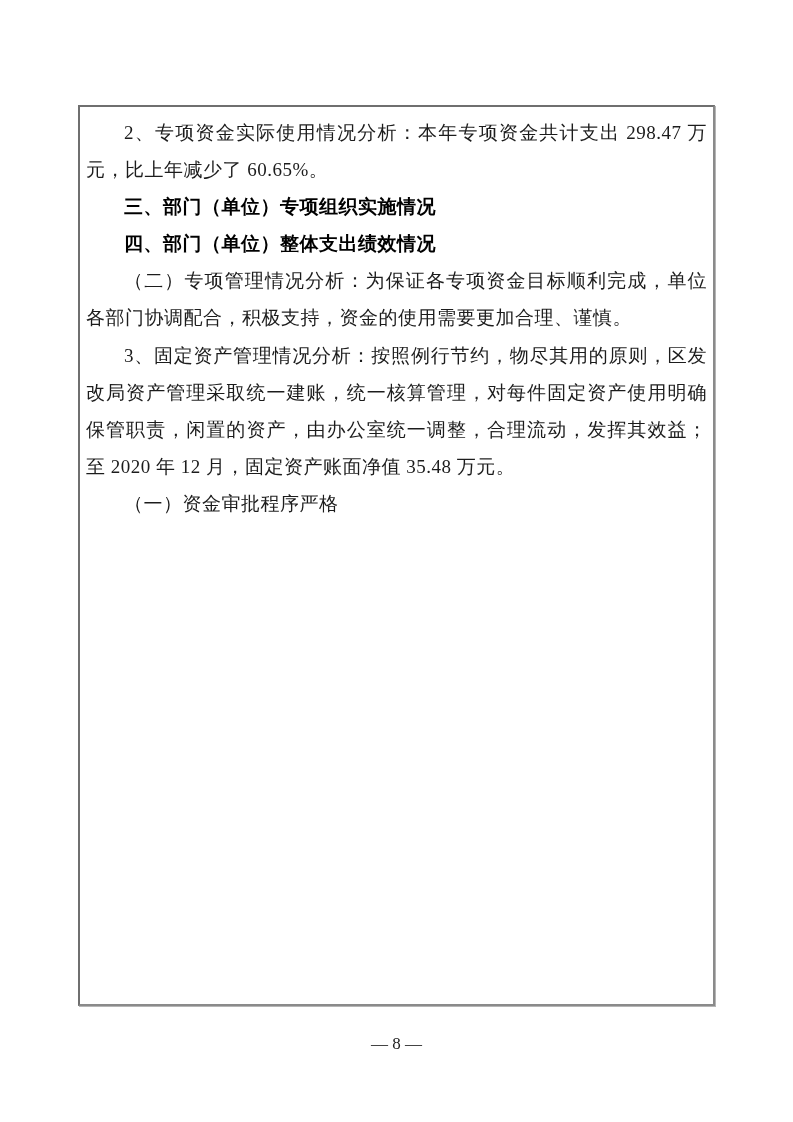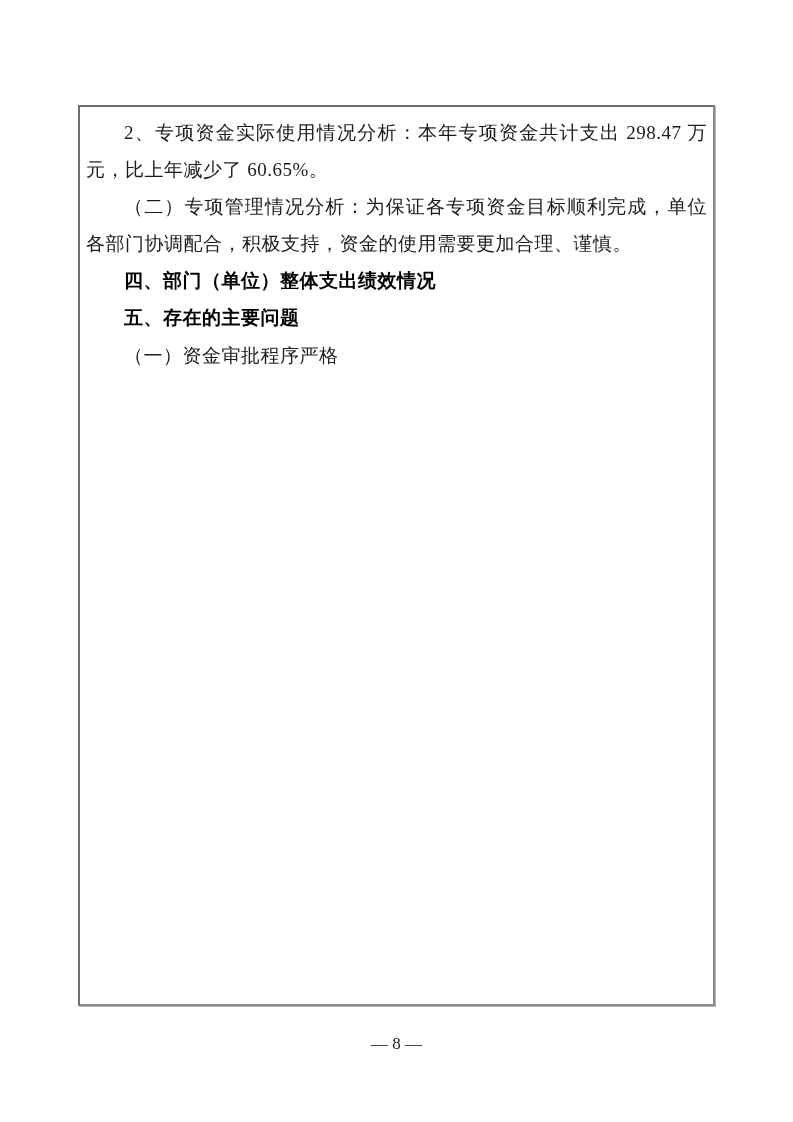--- a/index.html
+++ b/index.html
@@ -54,20 +54,21 @@
     font-family: "Liberation Serif", "DejaVu Serif", serif;
   }
 </style>
 </head>
 <body>
 
 <div class="page">
   <div class="content-box">
     <div>
         <div class="para">2、专项资金实际使用情况分析：本年专项资金共计支出 298.47 万元，比上年减少了 60.65%。</div>
+        <div class="para heading">三、部门（单位）专项组织实施情况</div>
+        <div class="para heading">四、部门（单位）整体支出绩效情况</div>
         <div class="para">（二）专项管理情况分析：为保证各专项资金目标顺利完成，单位各部门协调配合，积极支持，资金的使用需要更加合理、谨慎。</div>
-        <div class="para heading">四、部门（单位）整体支出绩效情况</div>
-        <div class="para heading">五、存在的主要问题</div>
+        <div class="para">3、固定资产管理情况分析：按照例行节约，物尽其用的原则，区发改局资产管理采取统一建账，统一核算管理，对每件固定资产使用明确保管职责，闲置的资产，由办公室统一调整，合理流动，发挥其效益；至 2020 年 12 月，固定资产账面净值 35.48 万元。</div>
         <div class="para">（一）资金审批程序严格</div>
       </div>
   </div>
   <div class="page-number">— 8 —</div>
 </div>
 
 </body></html>

